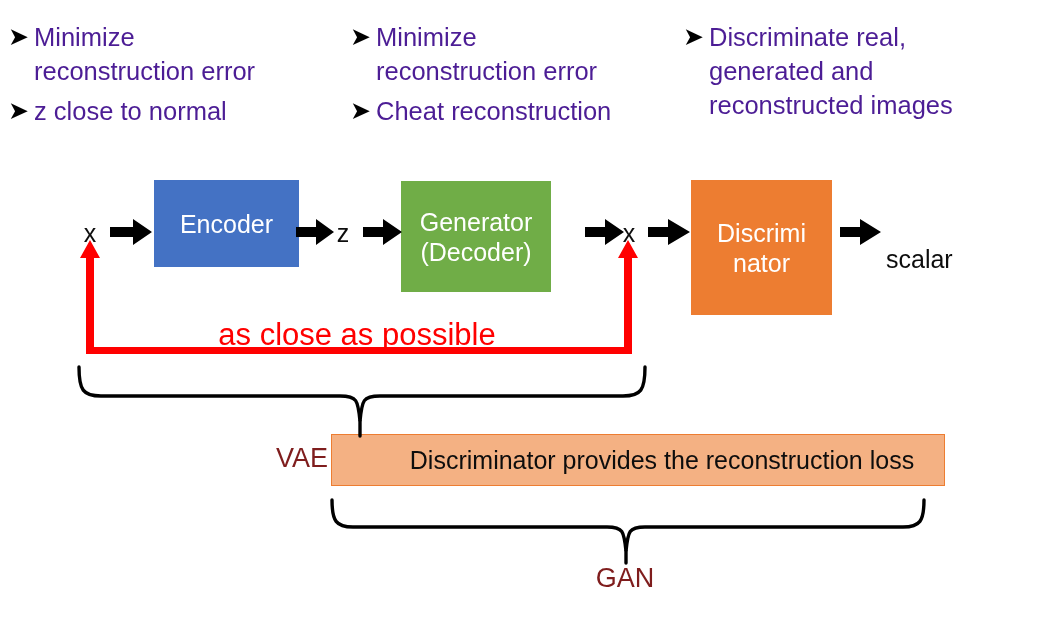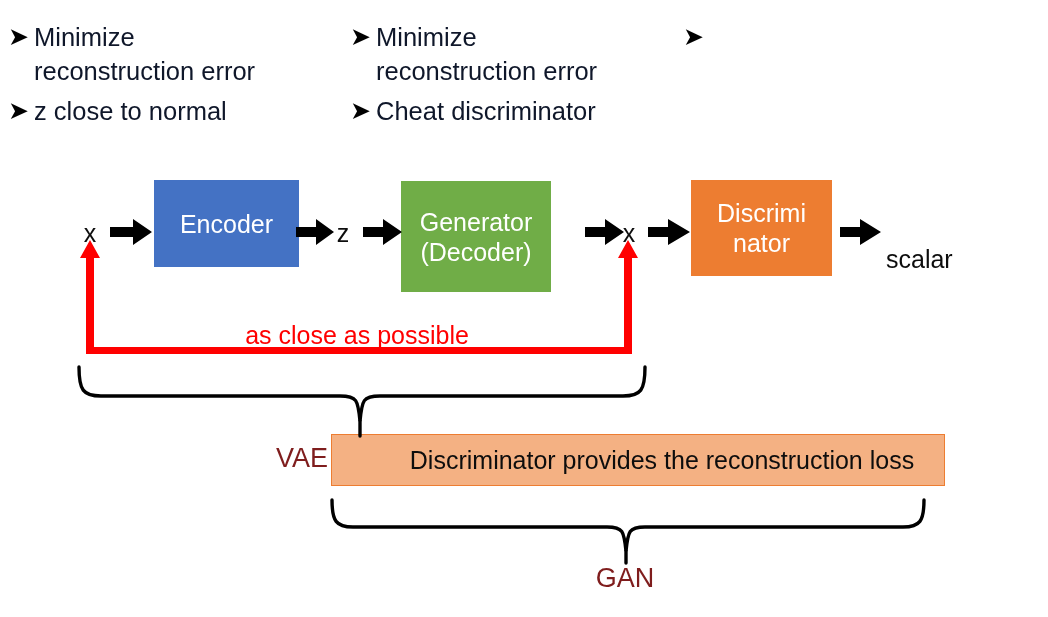--- a/index.html
+++ b/index.html
@@ -29,21 +29,21 @@
     flex: 0 0 auto;
     width: 26px;
     font-size: 25px;
     line-height: 34px;
     color: #000000;
     font-family: "DejaVu Sans", sans-serif;
   }
   .bullet-text {
     font-size: 25.5px;
     line-height: 34px;
-    color: #0f172a;
+    color: #4c1d95;
     white-space: pre-line;
   }
 
   
   .node-box {
     position: absolute;
     display: flex;
     align-items: center;
     justify-content: center;
     text-align: center;
@@ -59,21 +59,21 @@
     position: absolute;
     font-size: 25px;
     line-height: 28px;
     color: #0d0d0d;
     text-align: center;
   }
 
   
   .red-label {
     position: absolute;
-    font-size: 25px;
+    font-size: 31px;
     line-height: 28px;
     color: #ff0000;
     text-align: center;
     width: 100%;
   }
 
   
   .brace-label {
     position: absolute;
     font-size: 27px;
@@ -121,40 +121,43 @@
   </div>
 
   <div class="bullet-group" style="left:350px; top:20px; width:340px;">
     <div class="bullet-row">
       <span class="bullet-marker">➤</span>
       <span class="bullet-text">Minimize
 reconstruction error</span>
     </div>
     <div class="bullet-row">
       <span class="bullet-marker">➤</span>
-      <span class="bullet-text">Cheat discriminator</span>
+      <span class="bullet-text">Cheat reconstruction</span>
     </div>
   </div>
 
   <div class="bullet-group" style="left:683px; top:20px; width:365px;">
     <div class="bullet-row">
       <span class="bullet-marker">➤</span>
+      <span class="bullet-text">Discriminate real,
+generated and
+reconstructed images</span>
     </div>
   </div>
 
   <div class="node-box" style="left:154px; top:180px; width:145px; height:87px; background:#4472C4;">
     <span>Encoder</span>
   </div>
 
   <div class="node-box" style="left:401px; top:181px; width:150px; height:111px; background:#70AD47;">
     <span>Generator
 (Decoder)</span>
   </div>
 
-  <div class="node-box" style="left:691px; top:180px; width:141px; height:96px; background:#ED7D31;">
+  <div class="node-box" style="left:691px; top:180px; width:141px; height:135px; background:#ED7D31;">
     <span>Discrimi
 nator</span>
   </div>
 
   <div class="flow-label" style="left:78px; top:219px; width:24px;">x</div>
 
   <div class="flow-label" style="left:332px; top:219px; width:22px;">z</div>
 
   <div class="flow-label" style="left:618px; top:219px; width:22px;">x</div>
 

